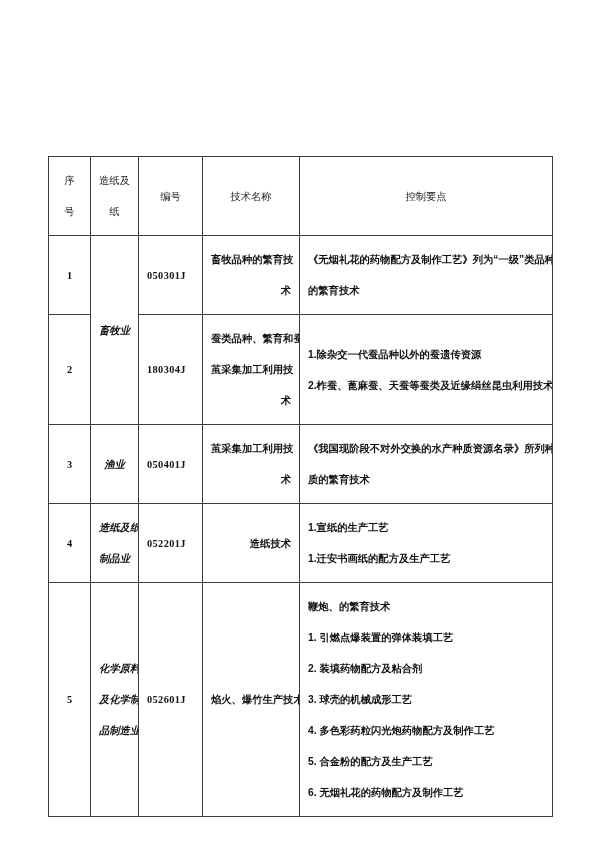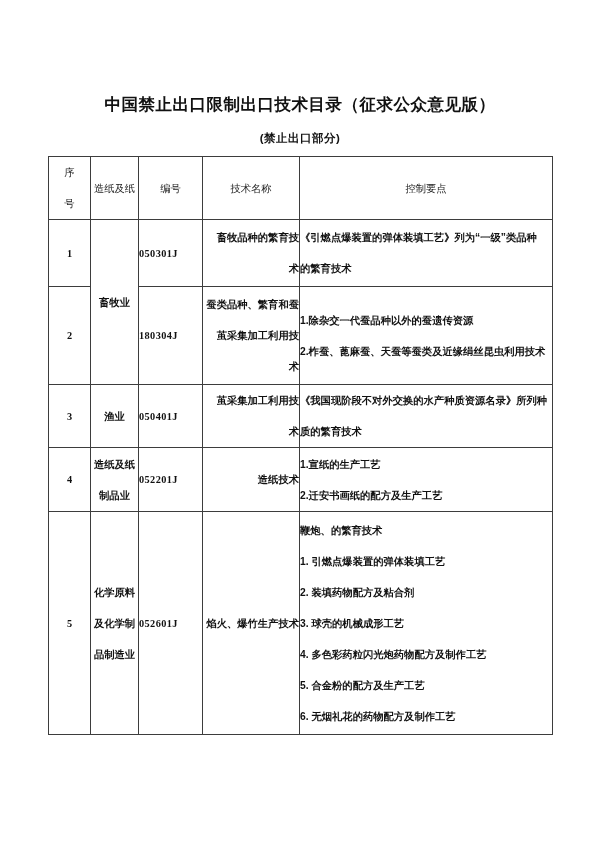--- a/index.html
+++ b/index.html
@@ -31,21 +31,21 @@
     table-layout: fixed;
   }
   .catalog col.w-seq      { width: 42px; }
   .catalog col.w-industry { width: 48px; }
   .catalog col.w-code     { width: 64px; }
   .catalog col.w-name     { width: 97px; }
   .catalog col.w-control  { width: 253px; }
 
   .catalog th, .catalog td {
     border: 1px solid #3d3d3d;
-    padding: 0;
+    padding: 8px;
     vertical-align: middle;
     font-size: 10.3px;
     line-height: 31px;
     overflow: hidden;
   }
   .catalog thead tr { height: 61px; }
   .catalog tbody tr:nth-child(1) { height: 67px; }
   .catalog tbody tr:nth-child(2) { height: 98px; }
   .catalog tbody tr:nth-child(3) { height: 63px; }
   .catalog tbody tr:nth-child(4) { height: 64px; }
@@ -64,20 +64,21 @@
   }
   .c-seq {
     text-align: center;
     font-family: "Liberation Serif", serif;
     font-weight: bold;
     font-size: 10.5px;
   }
   .c-industry {
     text-align: center;
     font-weight: bold;
+    font-style: italic;
   }
   .c-code {
     text-align: left;
     font-family: "Liberation Serif", serif;
     font-weight: bold;
     font-size: 10px;
     letter-spacing: 0.4px;
   }
   .c-name {
     text-align: right;
@@ -90,22 +91,20 @@
     padding-left: 4px;
   }
   .ln { white-space: nowrap; }
   .c-industry .ln { white-space: nowrap; }
 </style>
 </head>
 <body>
 
 <div class="page">
 
-  <div class="doc-title">中国禁止出口限制出口技术目录（征求公众意见版）</div>
-  <div class="doc-subtitle">(禁止出口部分)</div>
 
   <table class="catalog">
     <colgroup>
       <col class="w-seq">
         <col class="w-industry">
         <col class="w-code">
         <col class="w-name">
         <col class="w-control">
     </colgroup>
     <thead>
@@ -124,21 +123,21 @@
         <td class="c-seq">1</td>
         <td class="c-industry" rowspan="2">
             <div class="ln">畜牧业</div>
           </td>
         <td class="c-code">050301J</td>
         <td class="c-name">
             <div class="ln">畜牧品种的繁育技</div>
             <div class="ln">术</div>
           </td>
         <td class="c-control">
-            <div class="ln">《引燃点爆装置的弹体装填工艺》列为“一级”类品种</div>
+            <div class="ln">《无烟礼花的药物配方及制作工艺》列为“一级”类品种</div>
             <div class="ln">的繁育技术</div>
           </td>
       </tr>
       <tr>
         <td class="c-seq">2</td>
         <td class="c-code">180304J</td>
         <td class="c-name">
             <div class="ln">蚕类品种、繁育和蚕</div>
             <div class="ln">茧采集加工利用技</div>
             <div class="ln">术</div>
@@ -168,21 +167,21 @@
         <td class="c-industry">
             <div class="ln">造纸及纸</div>
             <div class="ln">制品业</div>
           </td>
         <td class="c-code">052201J</td>
         <td class="c-name">
             <div class="ln">造纸技术</div>
           </td>
         <td class="c-control">
             <div class="ln">1.宣纸的生产工艺</div>
-            <div class="ln">2.迁安书画纸的配方及生产工艺</div>
+            <div class="ln">1.迁安书画纸的配方及生产工艺</div>
           </td>
       </tr>
       <tr>
         <td class="c-seq">5</td>
         <td class="c-industry">
             <div class="ln">化学原料</div>
             <div class="ln">及化学制</div>
             <div class="ln">品制造业</div>
           </td>
         <td class="c-code">052601J</td>

